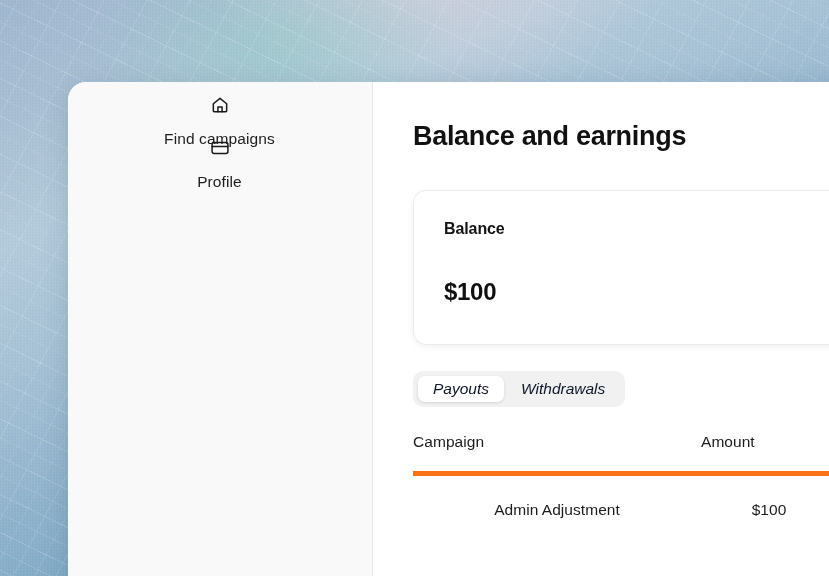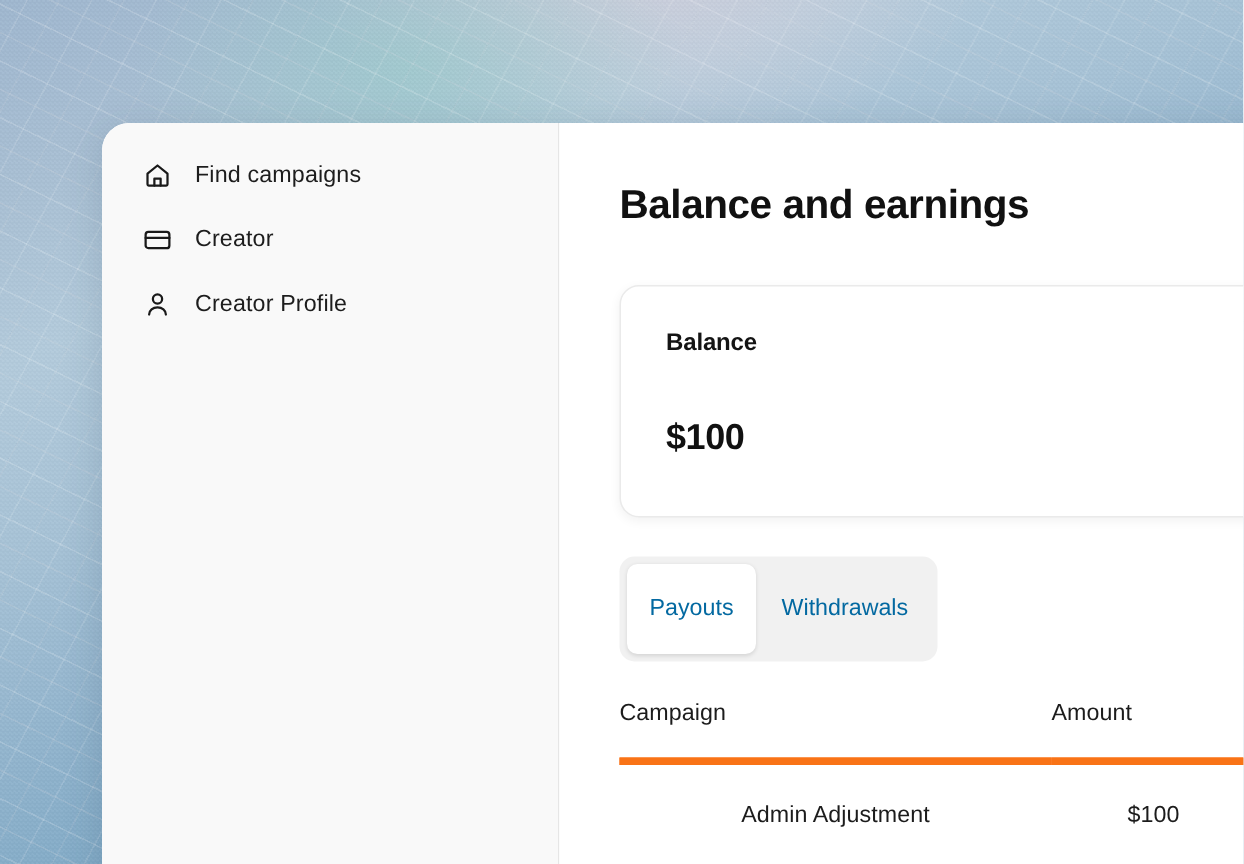--- a/index.html
+++ b/index.html
@@ -78,20 +78,21 @@
   }
   .nav-item {
     display: flex;
     align-items: center;
     gap: 15px;
     height: 43px;
     padding: 0 18px 0 17px;
     margin: 0 10px;
     border-radius: 8px;
     cursor: pointer;
+    flex-direction: column;
   }
   .nav-icon {
     width: 20px;
     height: 20px;
     flex: 0 0 20px;
     display: flex;
     align-items: center;
     justify-content: center;
     color: #1a1a1a;
   }
@@ -148,28 +149,29 @@
     margin-top: 26px;
     display: inline-flex;
     align-items: center;
     background: #f1f1f1;
     border-radius: 10px;
     padding: 5px;
     gap: 2px;
   }
   .tab {
     font-size: 15.5px;
-    color: #0369a1;
-    padding: 21px 15px;
+    color: #0f172a;
+    padding: 4px 15px;
     border-radius: 7px;
     cursor: pointer;
     white-space: nowrap;
     background: transparent;
     border: none;
     font-family: inherit;
+    font-style: italic;
   }
   .tab.active {
     background: #ffffff;
     box-shadow: 0 1px 3px rgba(0,0,0,0.12);
   }
 
   
   #payouts-table {
     margin-top: 26px;
     width: 424px;
@@ -217,32 +219,23 @@
       </div>
 
 
       <div class="nav-item">
         <span class="nav-icon">
           <svg width="20" height="20" viewBox="0 0 24 24" fill="none" stroke="currentColor" stroke-width="1.8" stroke-linecap="round" stroke-linejoin="round">
             <rect x="2.5" y="5.5" width="19" height="13" rx="2.2"></rect>
             <path d="M2.5 10.3h19"></path>
           </svg>
         </span>
-        <span class="nav-label">Creator</span>
+        <span class="nav-label">Profile</span>
       </div>
 
-      <div class="nav-item">
-        <span class="nav-icon">
-          <svg width="20" height="20" viewBox="0 0 24 24" fill="none" stroke="currentColor" stroke-width="1.8" stroke-linecap="round" stroke-linejoin="round">
-            <circle cx="12" cy="7.6" r="3.7"></circle>
-            <path d="M5.3 20c0-3.5 3-5.7 6.7-5.7s6.7 2.2 6.7 5.7"></path>
-          </svg>
-        </span>
-        <span class="nav-label">Creator Profile</span>
-      </div>
 
     </nav>
 
     <main id="main">
 
       <h1 id="page-title">Balance and earnings</h1>
 
       <section id="balance-card">
         <div id="balance-card-label">Balance</div>
         <div id="balance-card-value">$100</div>

